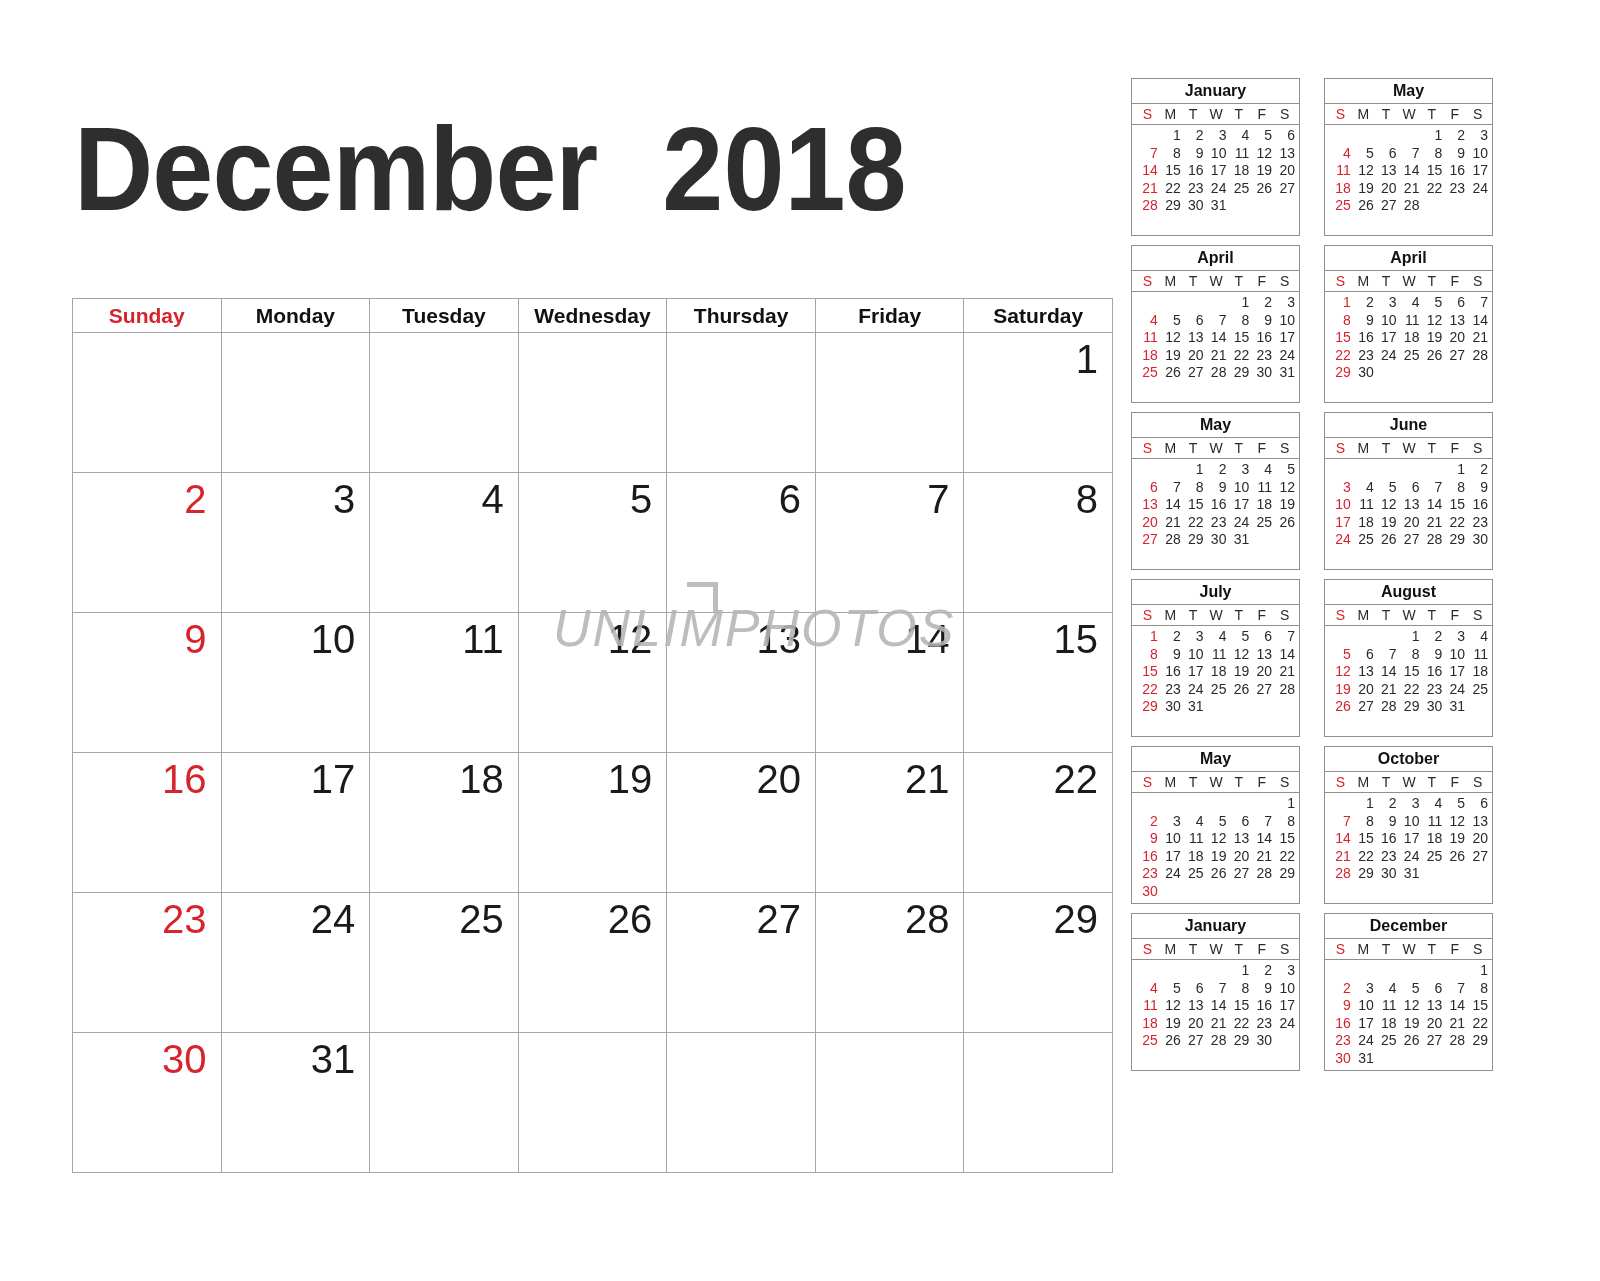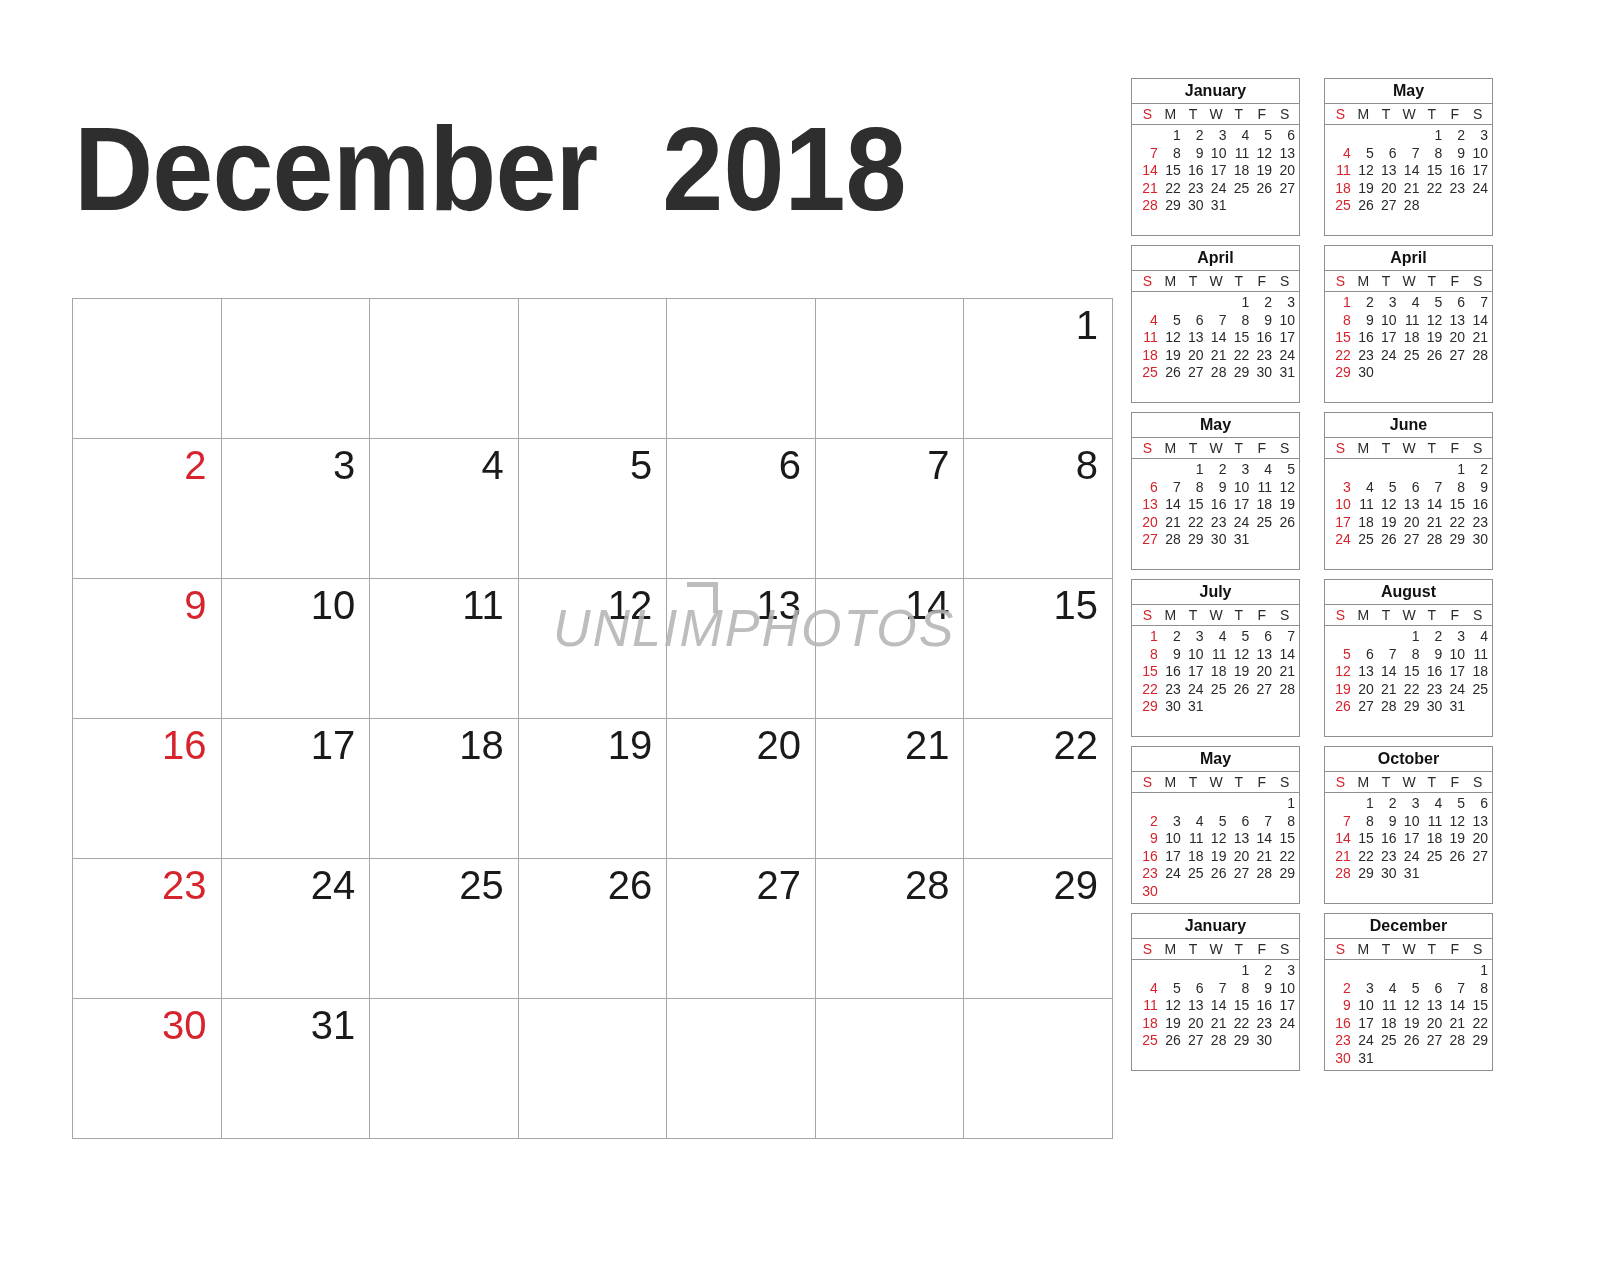--- a/index.html
+++ b/index.html
@@ -178,20 +178,29 @@
   .mini-cal.rows6 .mini-body { min-height: 105px; }
 </style>
 </head>
 <body>
 
 <div id="title">
   <span class="month-name">December</span><span class="year-spacer"></span><span class="year-num">2018</span>
 </div>
 
 <div id="main-grid">
+    <div class="grid-row header-row">
+      <div class="cell sunday-head">Sunday</div>
+      <div class="cell">Monday</div>
+      <div class="cell">Tuesday</div>
+      <div class="cell">Wednesday</div>
+      <div class="cell">Thursday</div>
+      <div class="cell">Friday</div>
+      <div class="cell">Saturday</div>
+    </div>
     <div class="grid-row week-row">
       <div class="cell"></div>
       <div class="cell"></div>
       <div class="cell"></div>
       <div class="cell"></div>
       <div class="cell"></div>
       <div class="cell"></div>
       <div class="cell">
         <div class="daynum">1</div>
       </div>

